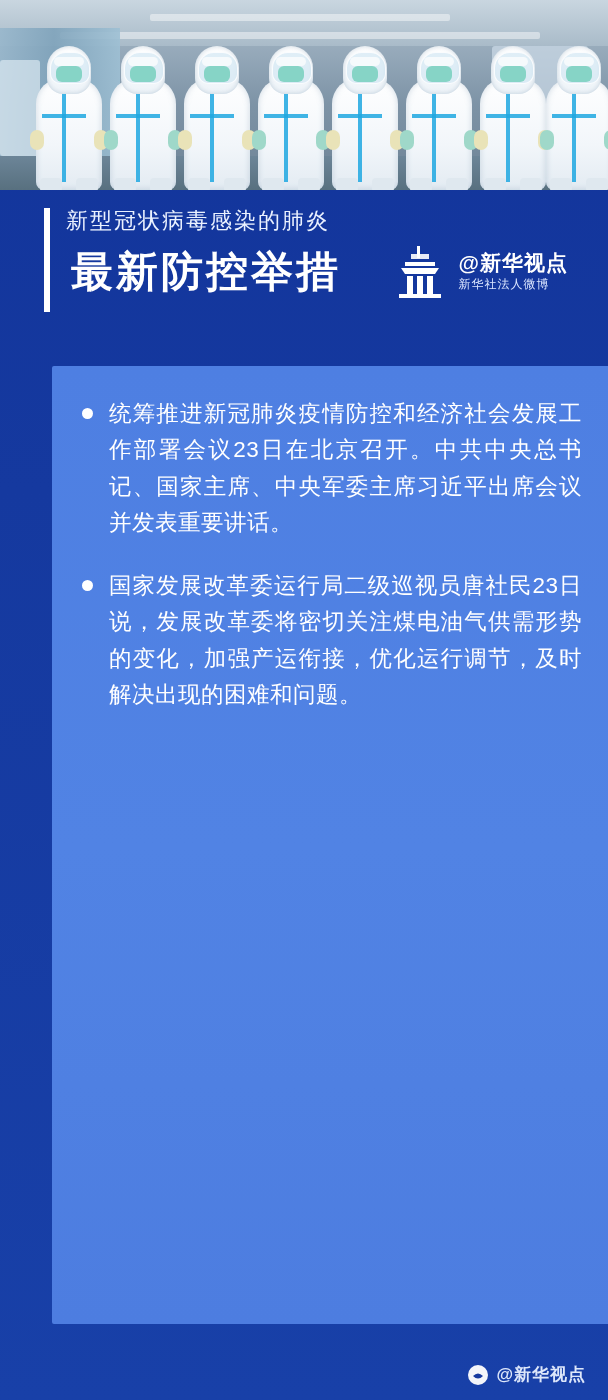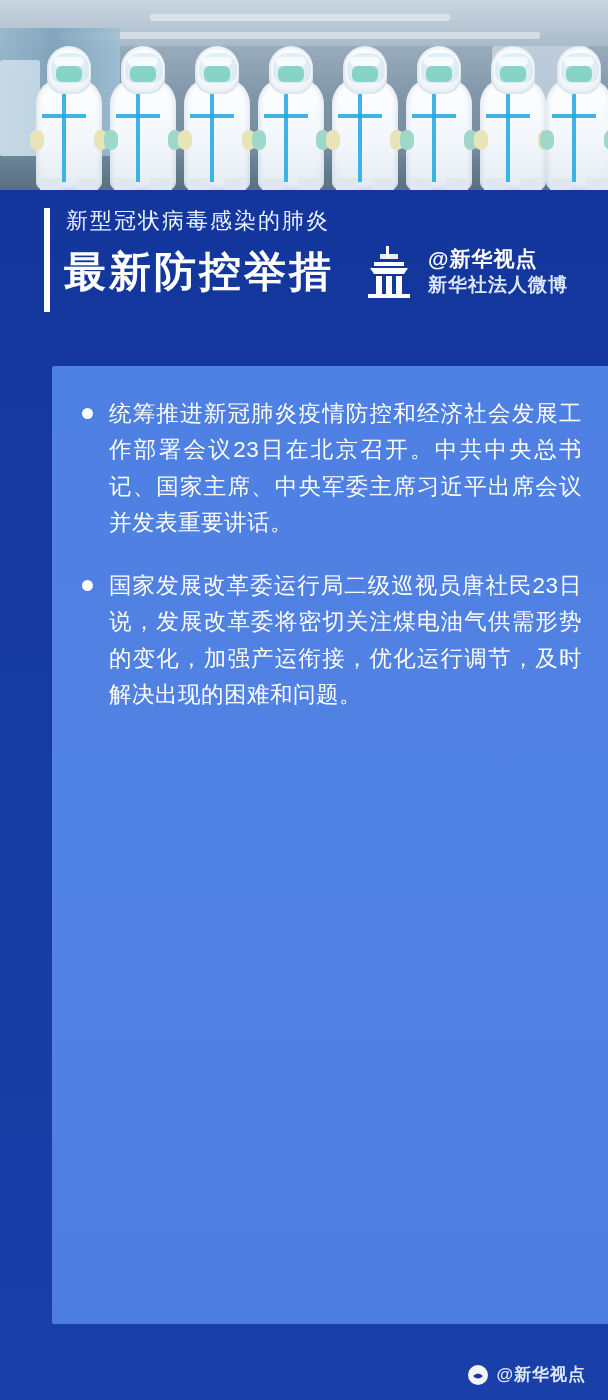--- a/index.html
+++ b/index.html
@@ -158,21 +158,21 @@
   .subtitle {
     position: absolute;
     left: 66px; top: 14px;
     color: #eaf1ff;
     font-size: 22px;
     letter-spacing: 2px;
     font-weight: 500;
   }
   .maintitle {
     position: absolute;
-    left: 64px; top: 52px;
+    left: 71px; top: 52px;
     color: #ffffff;
     font-size: 42px;
     font-weight: 700;
     letter-spacing: 3px;
   }
 
   .logo-block {
     position: absolute;
     right: 40px; top: 52px;
     display: flex;
@@ -186,25 +186,24 @@
   .logo-text { line-height: 1.15; }
   .logo-handle {
     color: #ffffff;
     font-size: 21px;
     font-weight: 700;
     letter-spacing: 1px;
     white-space: nowrap;
   }
   .logo-sub {
     color: #dbe6ff;
-    font-size: 19px;
+    font-size: 12px;
     letter-spacing: 1px;
     margin-top: 3px;
     white-space: nowrap;
-    font-weight: bold;
   }
 
   
   .card {
     position: absolute;
     left: 52px; top: 366px;
     width: 560px;
     height: 958px;
     background: #4f7fe0;
     background: linear-gradient(180deg,#4e7fe2 0%, #5183e4 50%, #4d7de0 100%);

